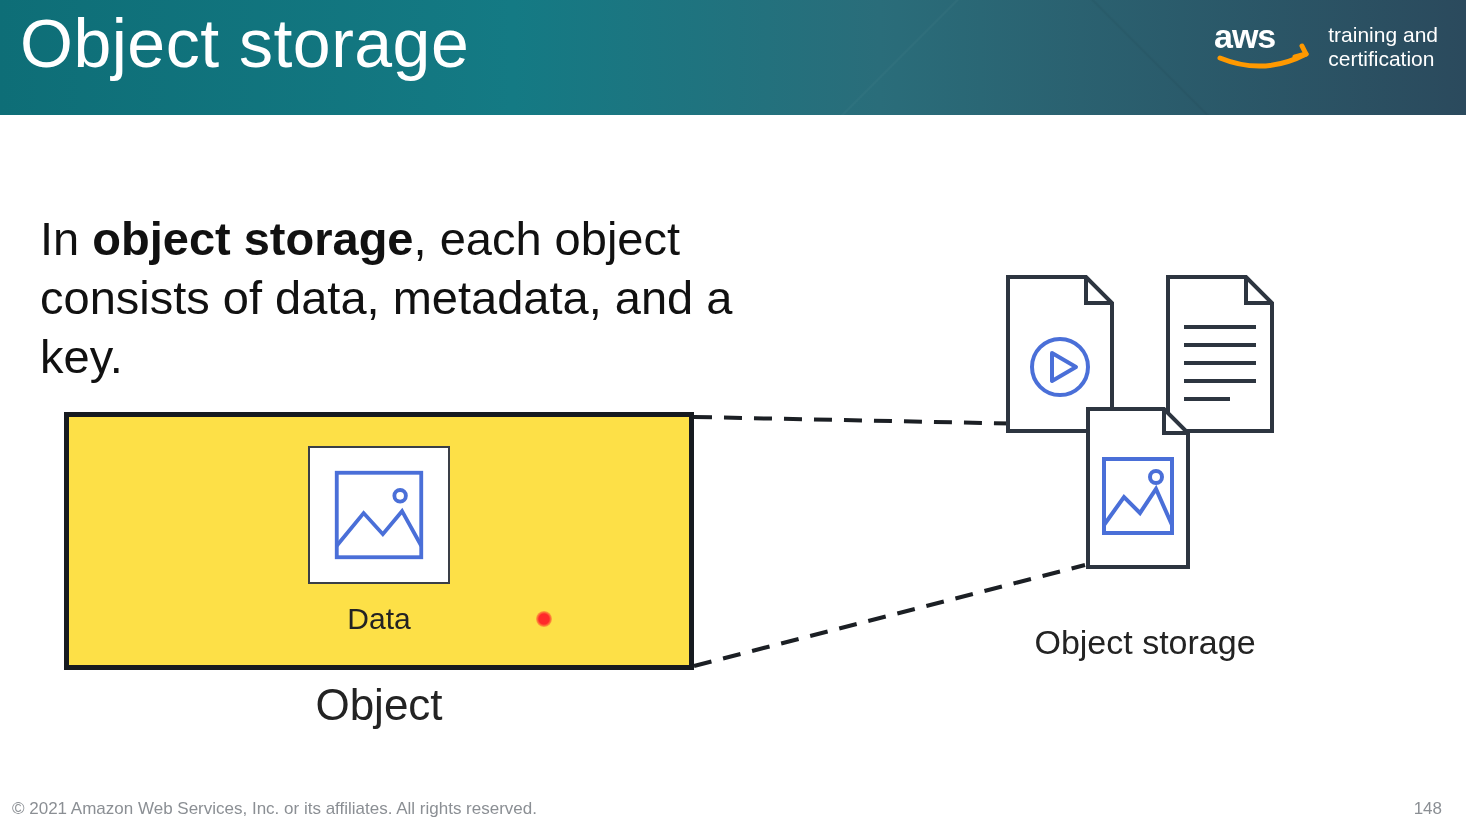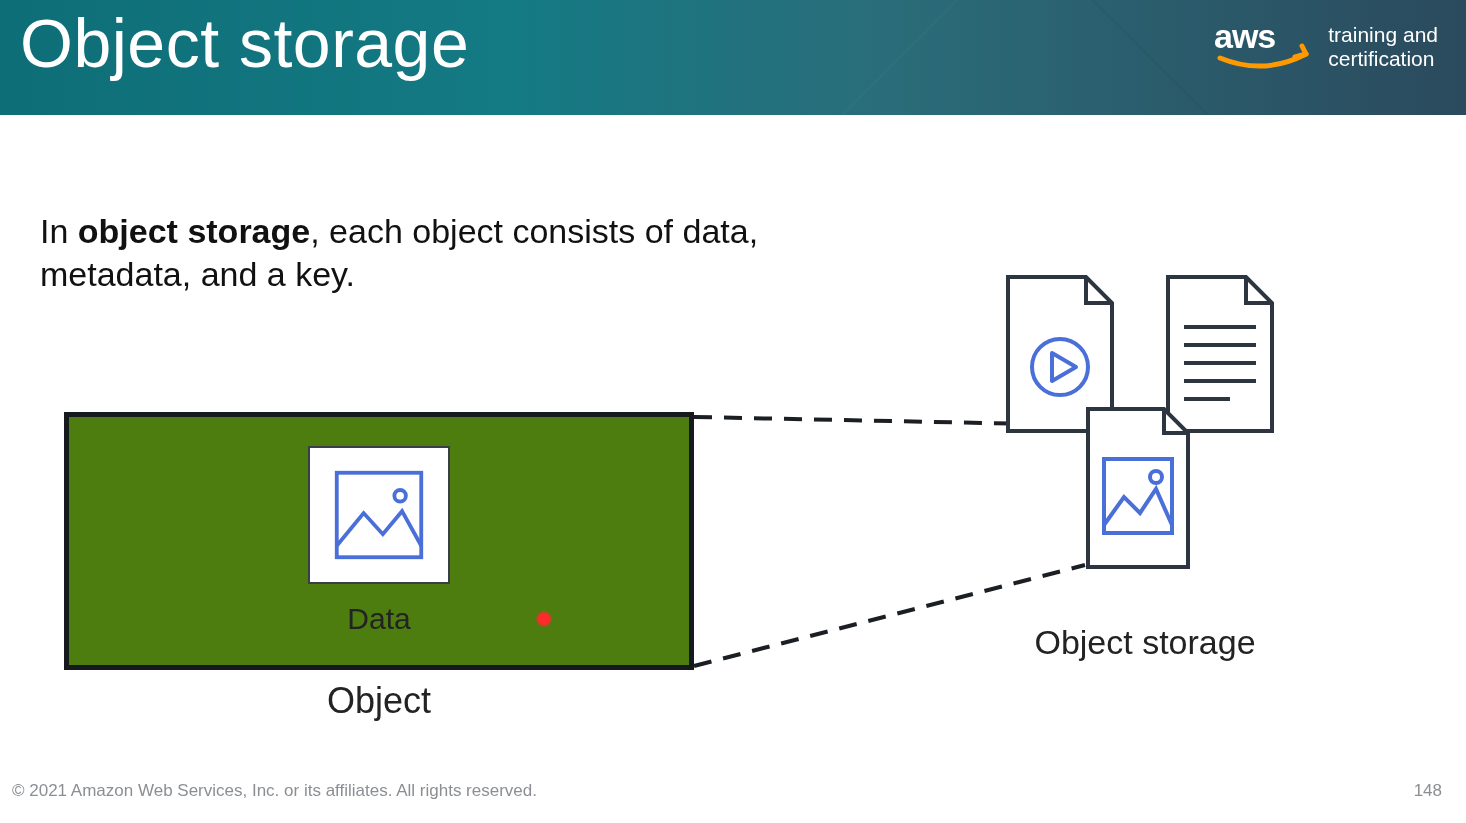--- a/index.html
+++ b/index.html
@@ -53,32 +53,32 @@
 
   .body {
     position: absolute;
     top: 115px; left:0; right:0; bottom:0;
   }
 
   .statement {
     position: absolute;
     left: 40px; top: 95px;
     width: 780px;
-    font-size: 34px;
+    font-size: 47px;
     font-weight: 300;
     color: #111;
     line-height: 1.25;
   }
   .statement b { font-weight: 700; }
 
   .object-box {
     position: absolute;
     left: 64px; top: 297px;
     width: 630px; height: 258px;
-    background: #4d7c0f;
+    background: #fde047;
     border: 5px solid #161a1f;
     display: flex;
     align-items: center;
     justify-content: space-around;
     padding: 0 12px;
   }
   .obj-item { text-align: center; }
   .obj-tile {
     background: #fff;
     border: 2px solid #3a3f47;
@@ -91,21 +91,21 @@
     margin-top: 18px;
     font-size: 30px;
     color: #232323;
     font-weight: 400;
   }
   .object-caption {
     position: absolute;
     left: 64px; top: 565px;
     width: 630px;
     text-align: center;
-    font-size: 36px;
+    font-size: 44px;
     color: #232323;
     font-weight: 400;
   }
 
   .laser {
     position: absolute;
     width: 16px; height:16px; border-radius:50%;
     background: radial-gradient(circle, #ff2a2a 0%, #ff2a2a 45%, rgba(255,42,42,0.3) 70%, transparent 80%);
     left: 536px; top: 496px;
     filter: blur(0.3px);
@@ -124,21 +124,21 @@
     font-size: 34px;
     color: #232323;
     font-weight: 400;
   }
 
   .dashes line { stroke:#1b1f24; stroke-width:4; stroke-dasharray:18 12; }
 
   .footer {
     position: absolute;
     left: 0; bottom: 0; width: 100%;
-    padding: 0 24px 22px 12px;
+    padding: 0 24px 4px 12px;
     display: flex; justify-content: space-between;
     font-size: 17px; color: #8b8f94;
   }
 </style>
 </head>
 <body>
 
 <div class="header">
   <div class="title">Object storage</div>
   <div class="brand">

